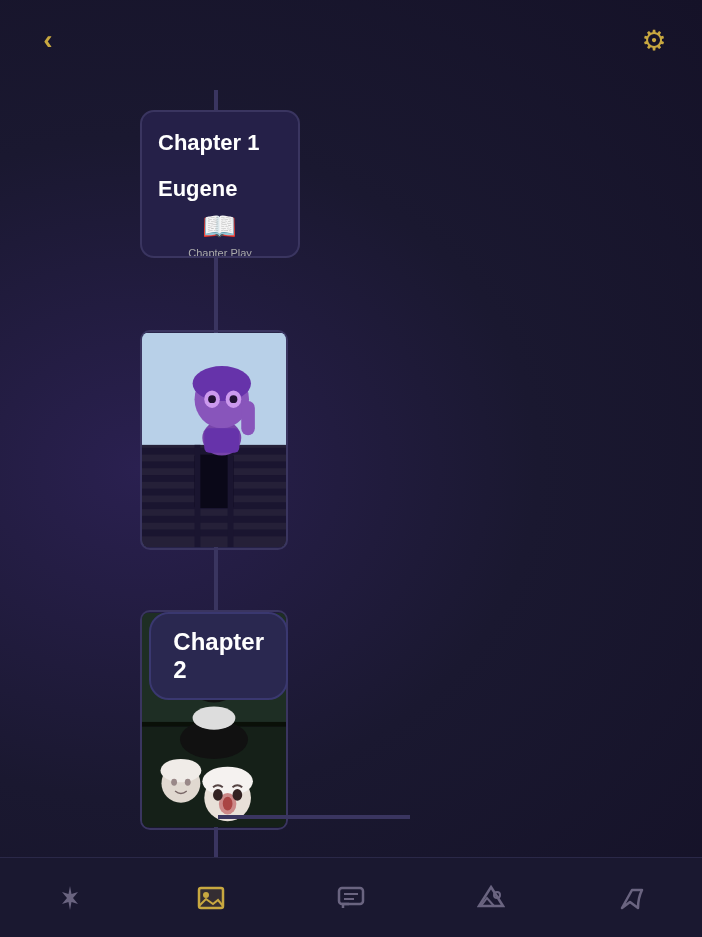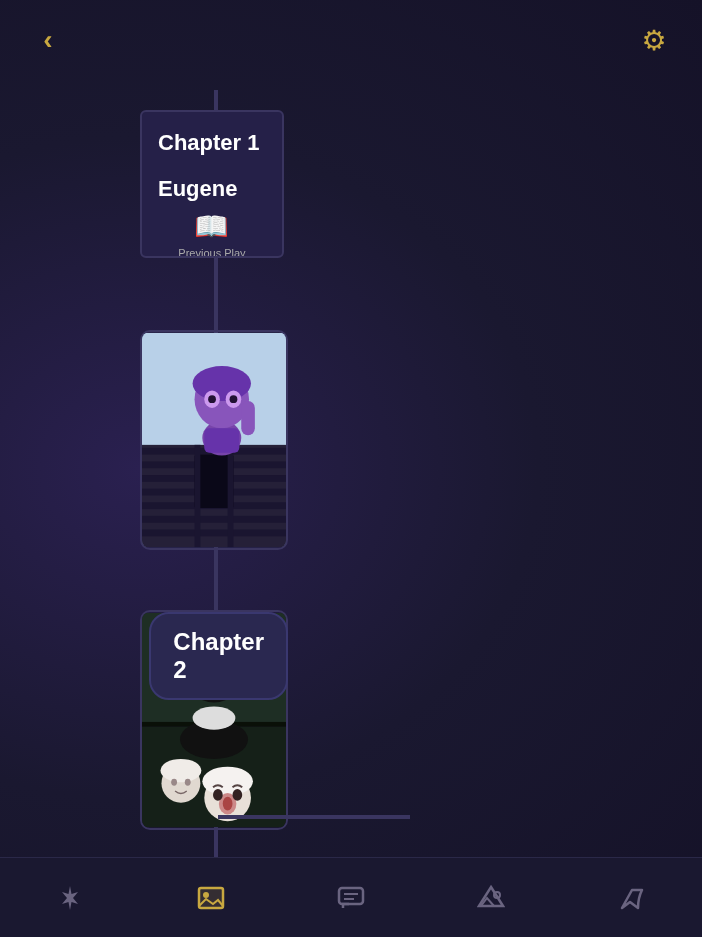--- a/index.html
+++ b/index.html
@@ -50,22 +50,22 @@
     .settings-btn {
       color: #c8a840;
       font-size: 28px;
       cursor: pointer;
       width: 40px;
       text-align: center;
     }
 
     
     .card {
-      width: 144px;
-      border-radius: 6px;
+      width: 160px;
+      border-radius: 14px;
       overflow: hidden;
       cursor: pointer;
       position: relative;
     }
 
     
     .card-chapter1 {
       background: #252048;
       border: 2px solid #3a3560;
       padding: 18px 16px 12px;
@@ -231,21 +231,21 @@
 <div class="timeline-container">
 
   <div class="timeline-center-x"></div>
 
   <div class="card-1-pos">
     <div class="card card-chapter1">
       <div class="card-chapter1-title">Chapter 1</div>
       <div class="card-chapter1-subtitle">Eugene</div>
       <div class="prev-play-section">
         <div class="book-icon">📖</div>
-        <div class="prev-play-label">Previous Play</div>
+        <div class="prev-play-label">Chapter Play</div>
       </div>
     </div>
   </div>
 
   <div class="card-2-pos">
     <div class="card-scene">
       <svg class="scene-svg" viewBox="0 0 148 220" xmlns="http://www.w3.org/2000/svg">
 
         <rect width="148" height="220" fill="#8aaac8"></rect>
 

